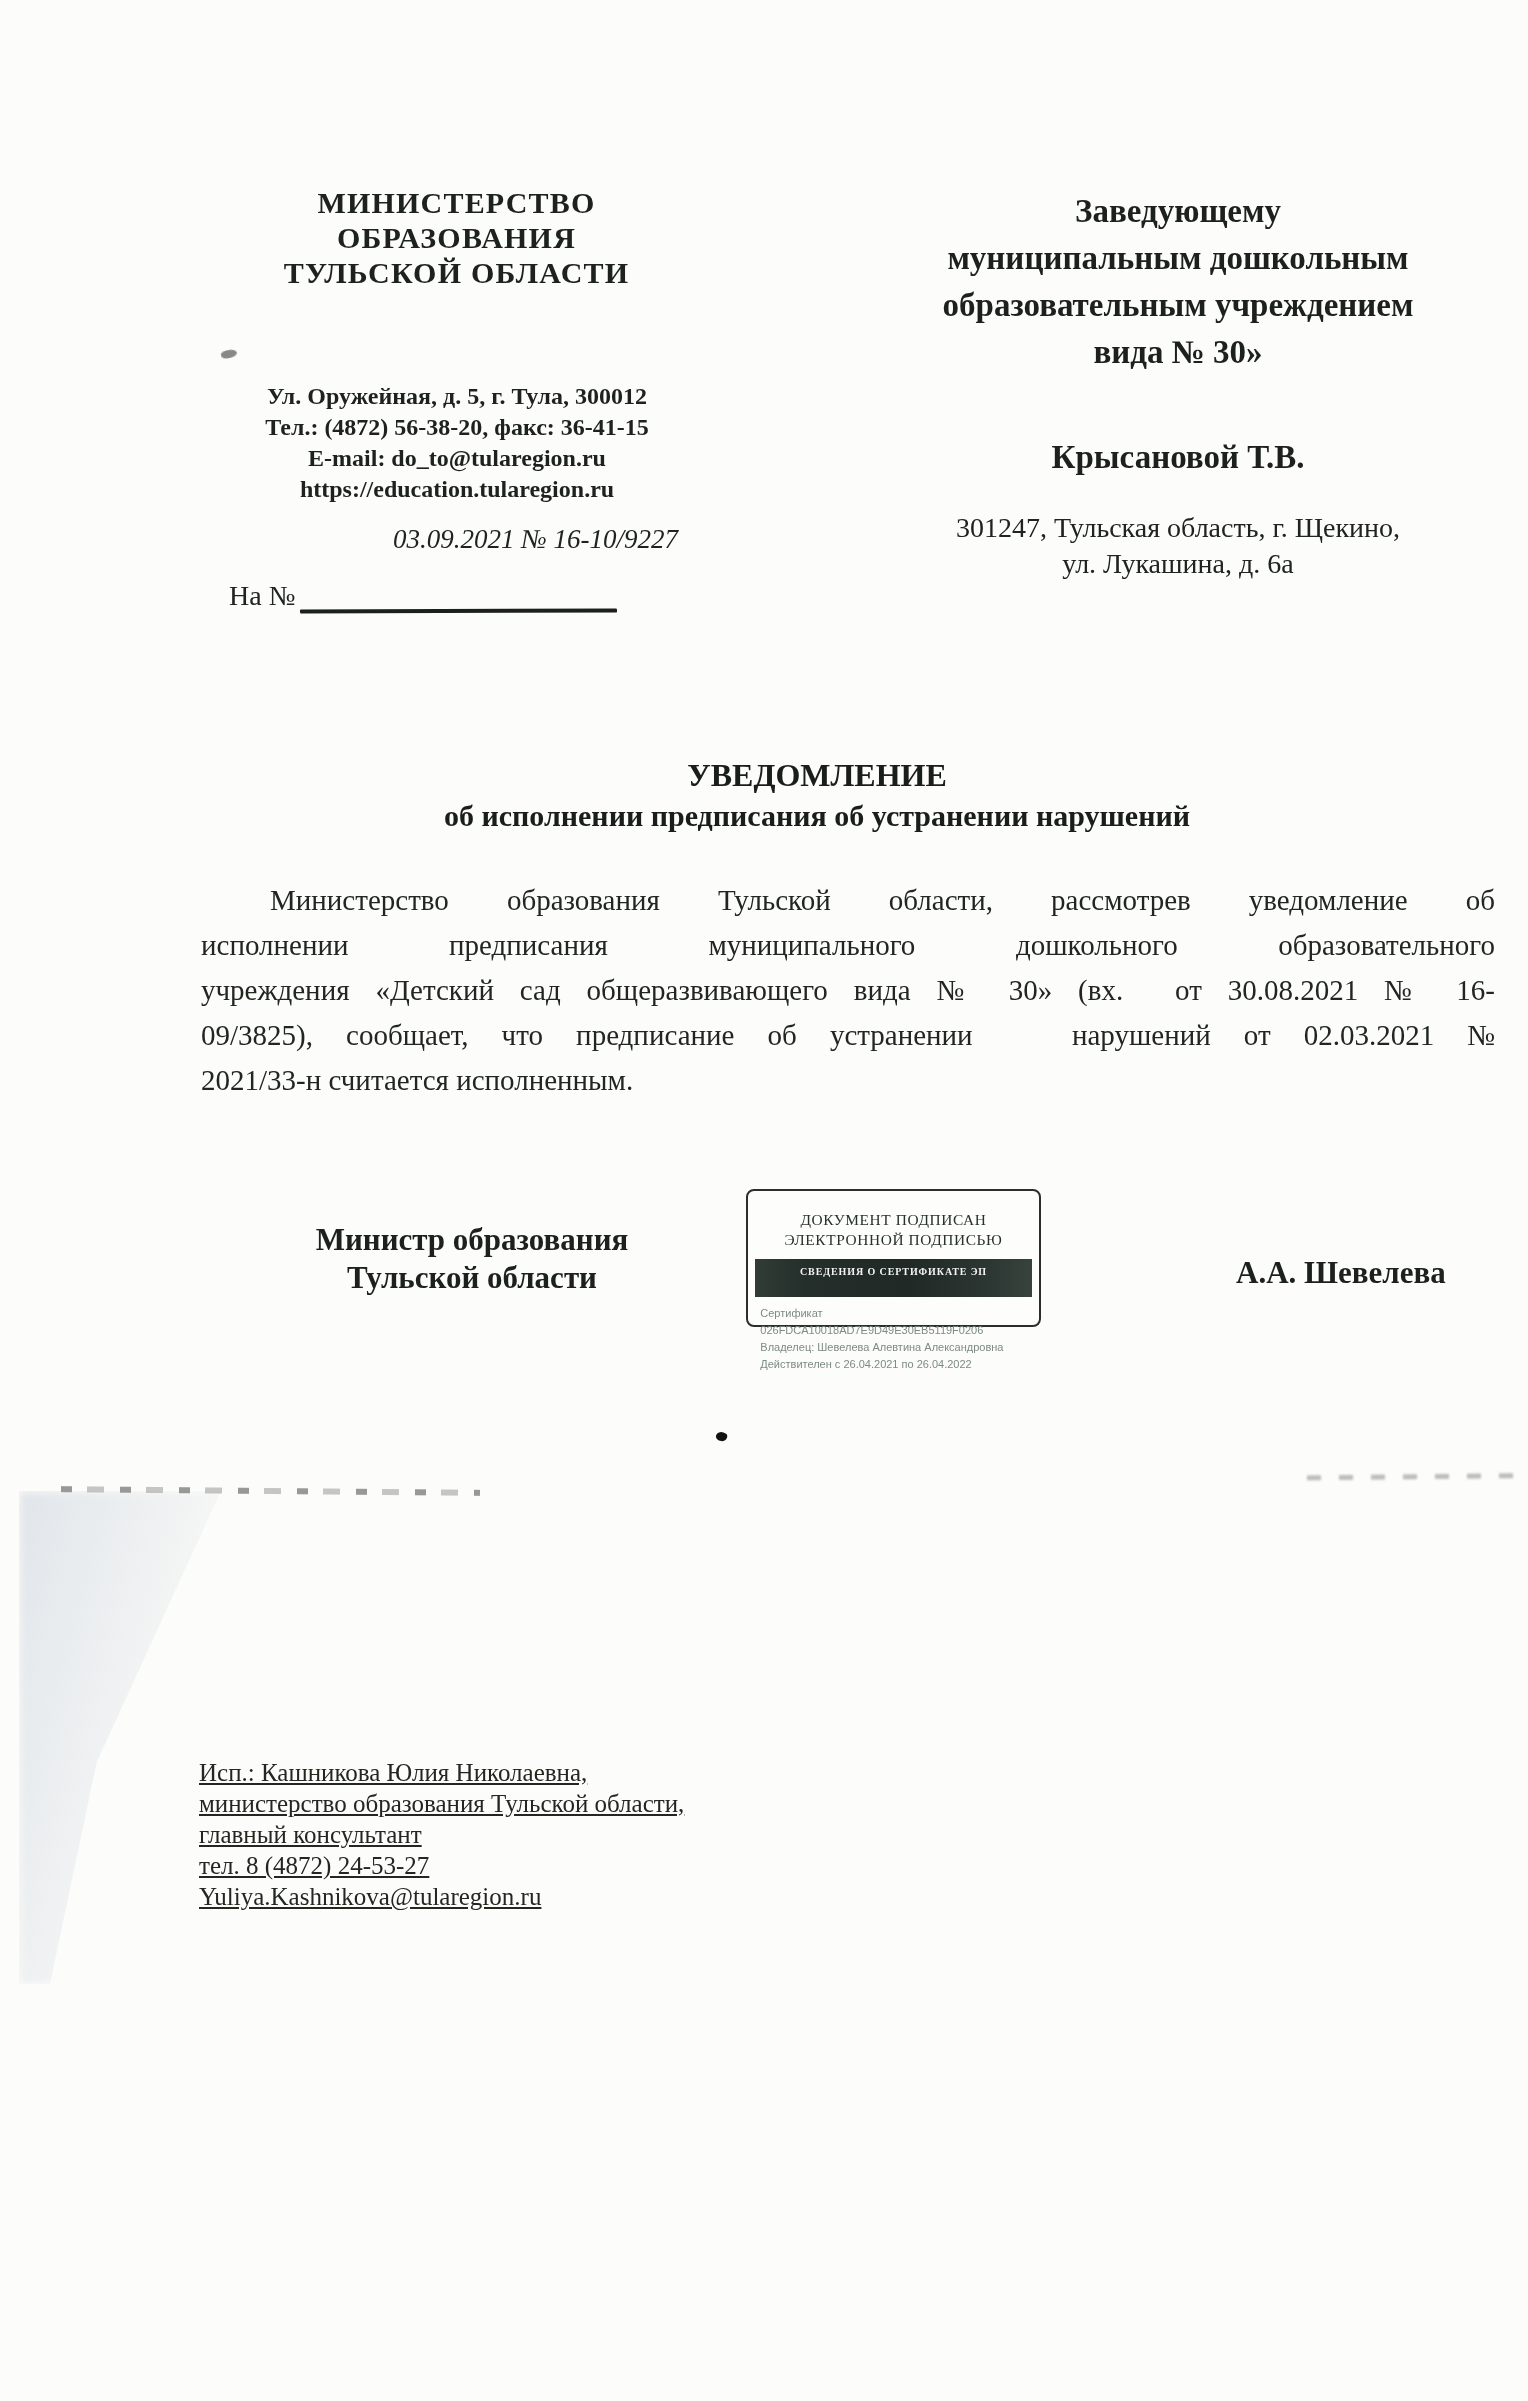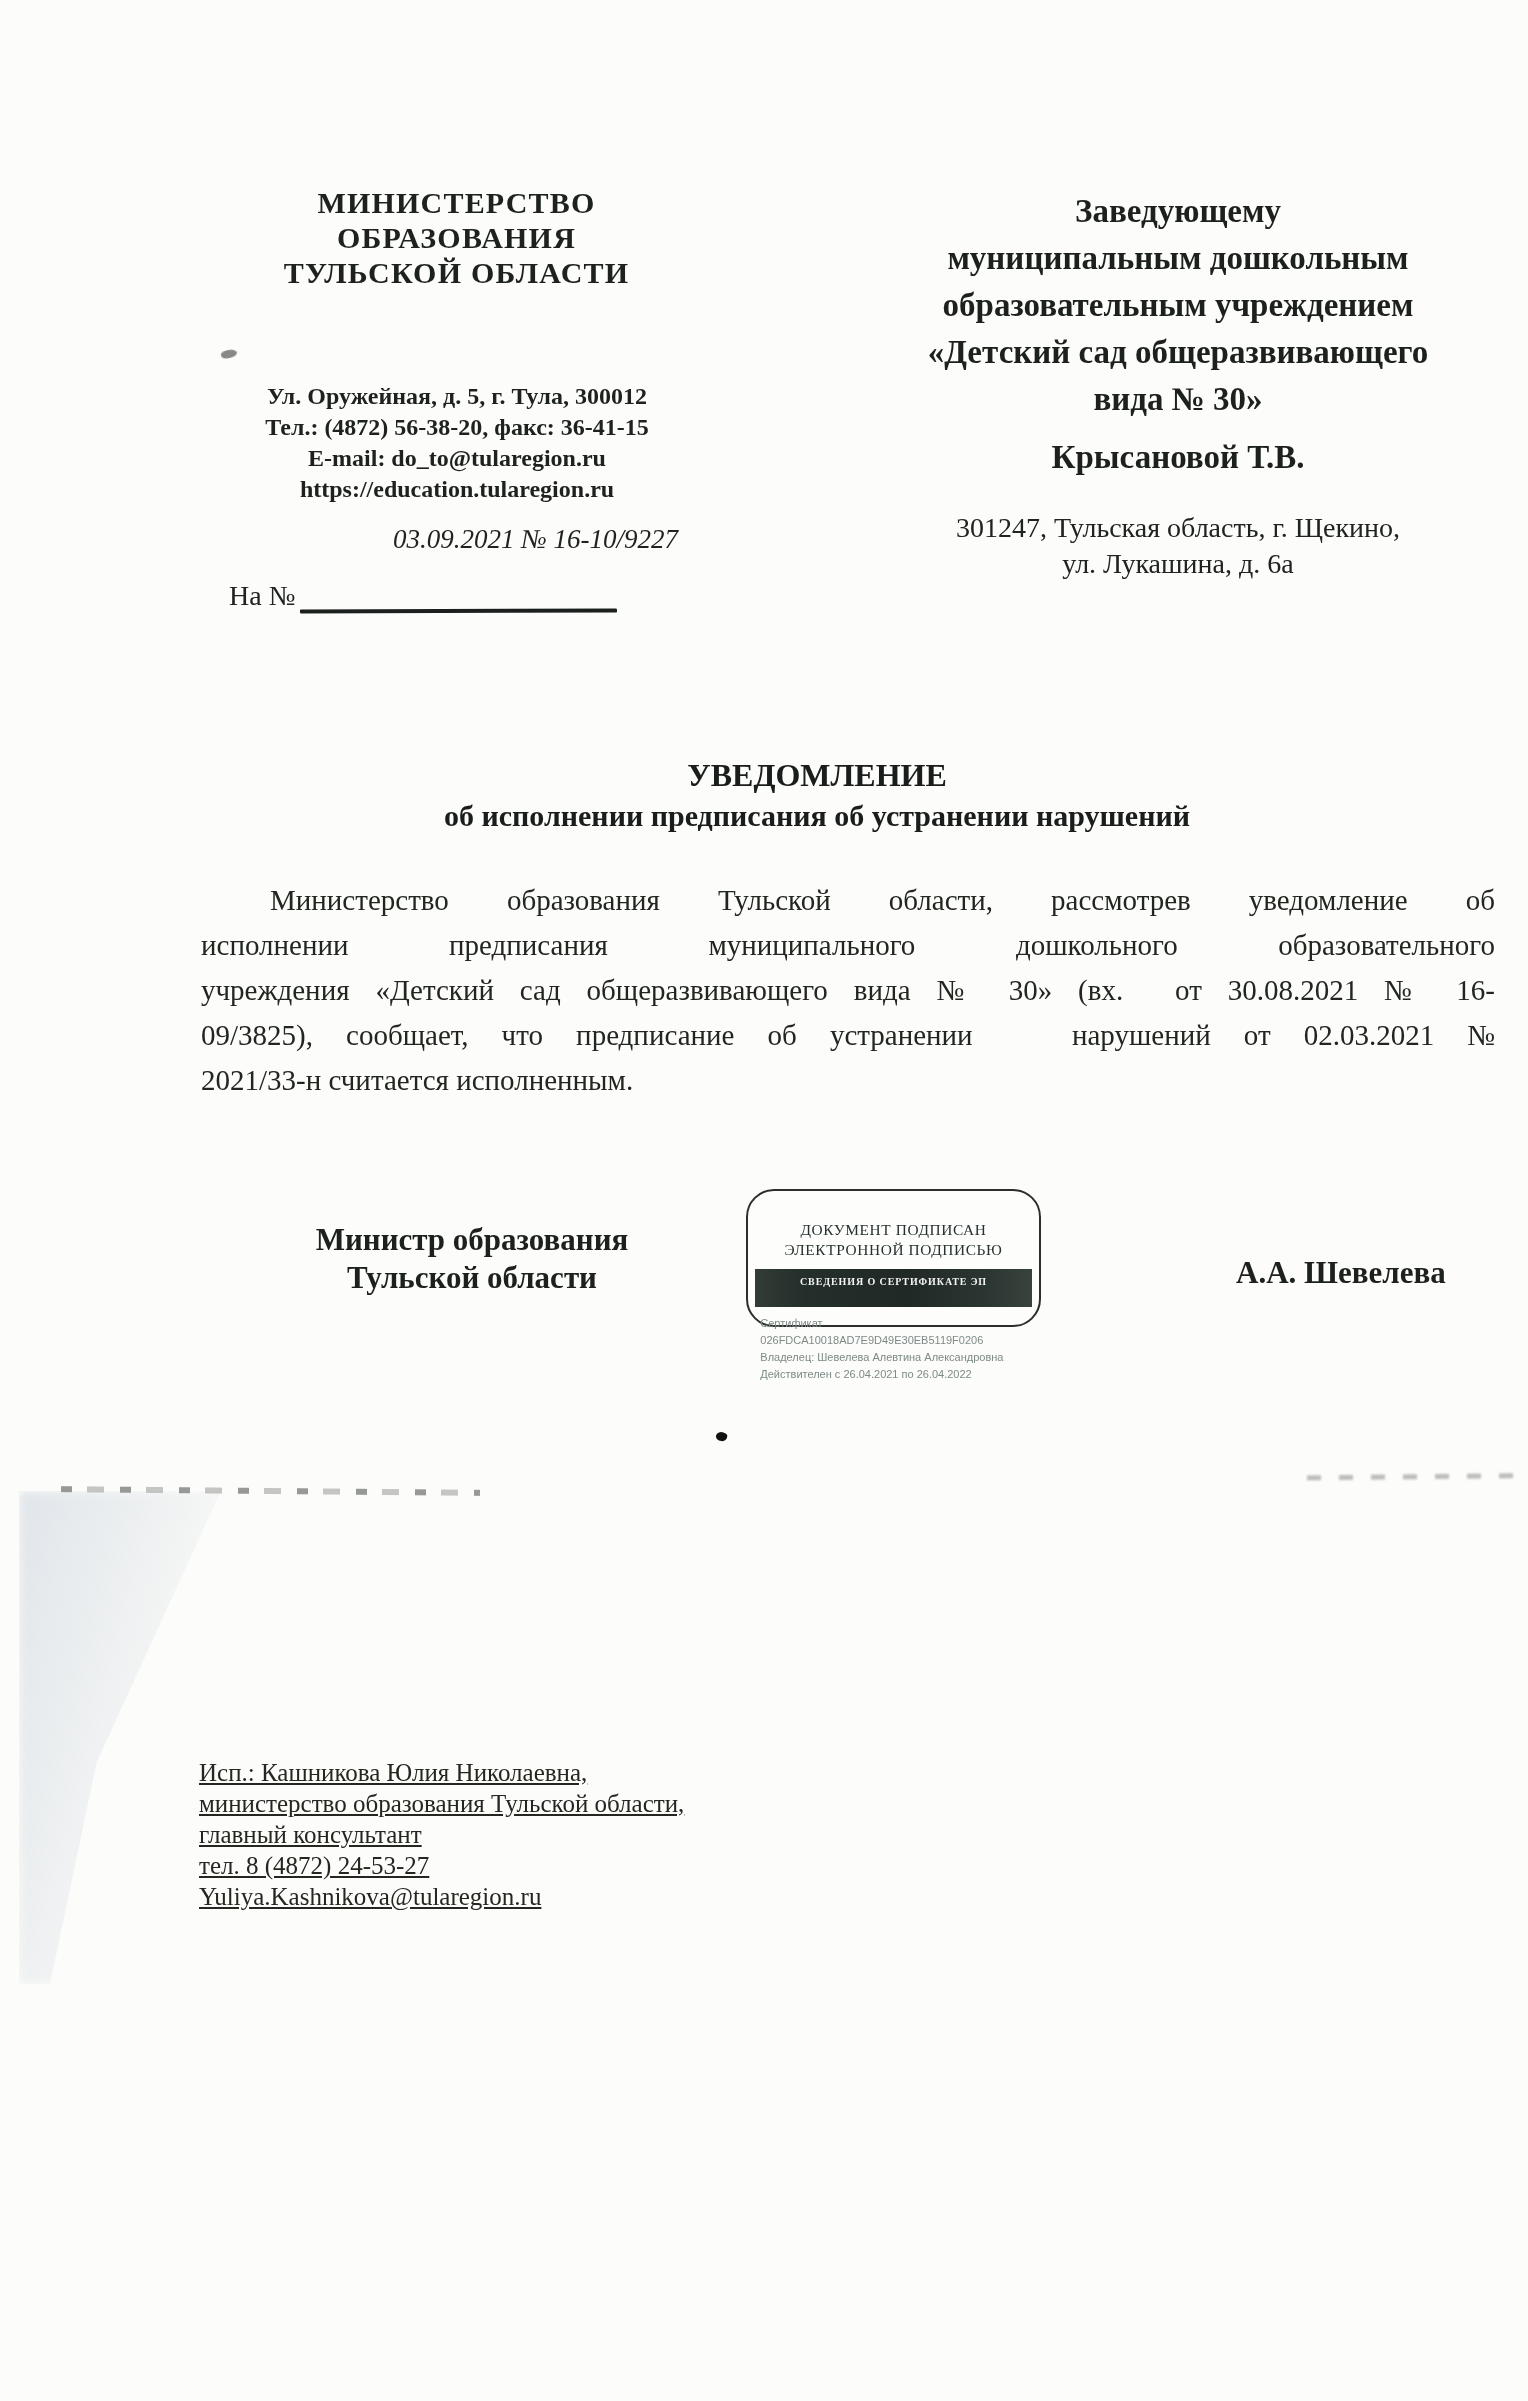--- a/index.html
+++ b/index.html
@@ -85,23 +85,23 @@
     color:#1c211d;
   }
   .sign-name{
     position:absolute;left:1192px;top:1255px;width:277px;
     font-weight:bold;font-size:31px;line-height:35px;color:#1c211d;
   }
 
   
   .stamp{
     position:absolute;left:702px;top:1189px;width:295px;height:138px;
-    border:2.5px solid #2b2f2c;border-radius:28px;
+    border:2.5px solid #2b2f2c;border-radius:8px;
     box-sizing:border-box;background:#fdfdfc;
-    padding-top:29px;
+    padding-top:19px;
   }
   .stamp-header{
     text-align:center;font-size:15.4px;line-height:20.3px;
     letter-spacing:0.6px;color:#273230;
   }
   .stamp-band{
     margin:8.6px 7.4px 0 7.4px;height:38px;
     background:linear-gradient(90deg,#323c37 0%,#242e2a 18%,#202926 55%,#2c3632 85%,#39433e 100%);
     color:#f4f5f3;
     font-family:Liberation Serif, serif;
@@ -178,21 +178,20 @@
 
   <div class="doc-number">03.09.2021 № 16-10/9227</div>
 
   <div class="reply-row">На №</div>
   <div class="reply-line"></div>
 
   <div class="recipient">
     <div>Заведующему</div>
     <div>муниципальным дошкольным</div>
     <div>образовательным учреждением</div>
-    <div>«Детский сад общеразвивающего</div>
     <div>вида № 30»</div>
   </div>
 
   <div class="recipient-name">Крысановой Т.В.</div>
 
   <div class="recipient-address">
     <div>301247, Тульская область, г. Щекино,</div>
     <div>ул. Лукашина, д. 6а</div>
   </div>
 

